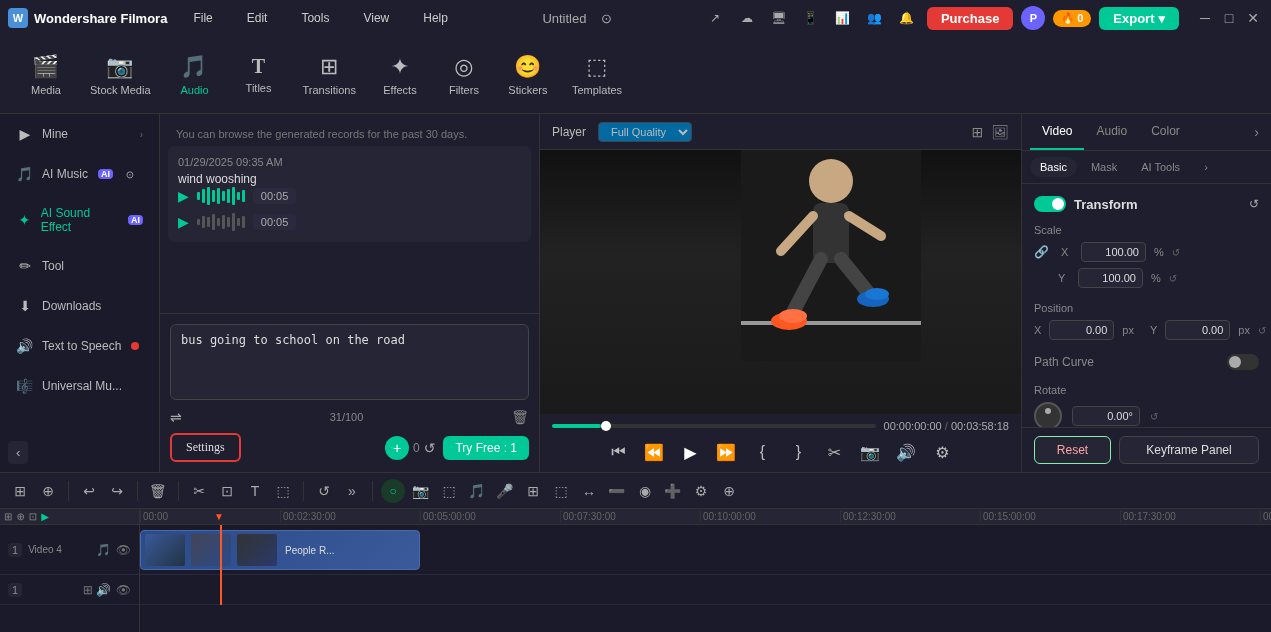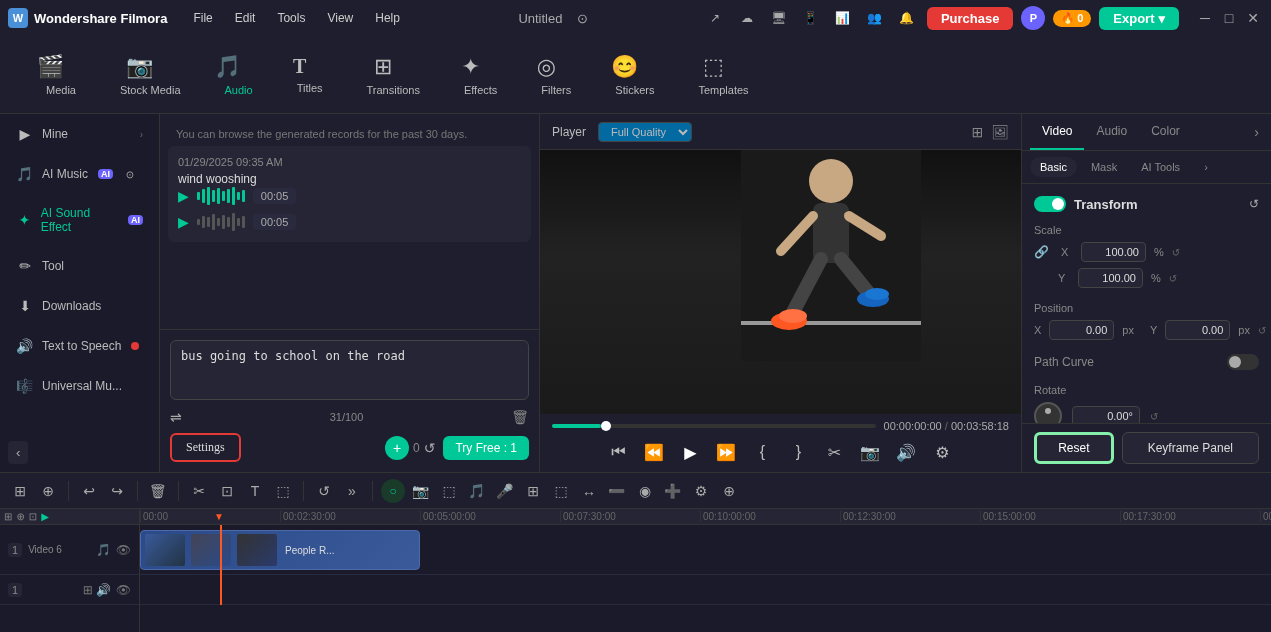--- a/index.html
+++ b/index.html
@@ -2,38 +2,38 @@
 <html><head>
   <meta charset="utf-8">
   <style>
     * { box-sizing: border-box; margin: 0; padding: 0; }
     body { background: #1a1a2e; color: #e0e0e0; font-family: 'Segoe UI', Arial, sans-serif; font-size: 12px; width: 1271px; height: 632px; overflow: hidden; display: flex; flex-direction: column; }
 
     
     .title-bar { background: #1e1e2e; height: 36px; display: flex; align-items: center; padding: 0 8px; gap: 8px; flex-shrink: 0; }
     .title-bar-logo { display: flex; align-items: center; gap: 6px; color: #fff; font-size: 13px; font-weight: 600; }
     .title-bar-logo .logo-icon { width: 20px; height: 20px; background: #4a90d9; border-radius: 4px; display: flex; align-items: center; justify-content: center; color: #fff; font-size: 11px; font-weight: bold; }
-    .title-bar-menus { display: flex; gap: 2px; margin-left: 8px; }
+    .title-bar-menus { display: flex; gap: 14px; margin-left: 8px; }
     .title-bar-menu-item { color: #ccc; padding: 4px 10px; border-radius: 4px; cursor: pointer; font-size: 12px; }
     .title-bar-center { flex: 1; display: flex; align-items: center; justify-content: center; gap: 8px; color: #aaa; font-size: 13px; }
     .title-bar-right { display: flex; align-items: center; gap: 8px; }
     .icon-btn { width: 24px; height: 24px; display: flex; align-items: center; justify-content: center; color: #aaa; cursor: pointer; border-radius: 4px; }
     .purchase-btn { background: #e53935; color: #fff; border: none; border-radius: 6px; padding: 4px 14px; font-size: 13px; font-weight: 600; cursor: pointer; }
     .user-avatar { width: 24px; height: 24px; background: #6c63ff; border-radius: 50%; display: flex; align-items: center; justify-content: center; color: #fff; font-size: 11px; font-weight: bold; }
     .points-badge { background: #ff9800; color: #fff; border-radius: 10px; padding: 2px 8px; font-size: 11px; font-weight: bold; display: flex; align-items: center; gap: 2px; }
     .export-btn { background: #00c896; color: #fff; border: none; border-radius: 6px; padding: 4px 14px; font-size: 13px; font-weight: 600; cursor: pointer; display: flex; align-items: center; gap: 4px; }
     .win-controls { display: flex; gap: 4px; margin-left: 8px; }
     .win-ctrl { width: 20px; height: 20px; display: flex; align-items: center; justify-content: center; color: #aaa; cursor: pointer; border-radius: 3px; font-size: 14px; }
 
     
     .toolbar { background: #1e1e2e; height: 78px; display: flex; align-items: center; padding: 0 16px; gap: 4px; border-bottom: 1px solid #333; flex-shrink: 0; }
     .tool-item { display: flex; flex-direction: column; align-items: center; gap: 4px; padding: 6px 10px; border-radius: 6px; cursor: pointer; color: #bbb; min-width: 60px; }
     .tool-item.active { color: #00c896; }
     .tool-item .tool-icon { font-size: 22px; }
-    .tool-item .tool-label { font-size: 11px; margin-left: 20px; }
+    .tool-item .tool-label { font-size: 11px; }
 
     
     .main-area { display: flex; flex: 1; overflow: hidden; }
 
     
     .left-sidebar { width: 160px; background: #1a1a2a; border-right: 1px solid #333; display: flex; flex-direction: column; flex-shrink: 0; }
     .sidebar-item { display: flex; align-items: center; gap: 8px; padding: 10px 12px; cursor: pointer; color: #bbb; border-radius: 6px; margin: 2px 4px; }
     .sidebar-item.active { color: #00c896; }
     .sidebar-item .si-icon { font-size: 14px; width: 18px; text-align: center; }
     .sidebar-item .si-label { font-size: 12px; }
@@ -52,21 +52,21 @@
     .wave-icon { color: #00c896; font-size: 14px; }
     .wave-bars { display: flex; gap: 2px; align-items: center; height: 20px; }
     .wave-bar { width: 3px; background: #00c896; border-radius: 1px; }
     .duration-badge { background: #2a2a3e; color: #aaa; border-radius: 4px; padding: 2px 8px; font-size: 11px; }
     .audio-wave-secondary { display: flex; align-items: center; gap: 8px; }
     .wave-bars-gray { display: flex; gap: 2px; align-items: center; height: 20px; }
     .wave-bar-gray { width: 3px; background: #555; border-radius: 1px; }
 
     
     .input-area { padding: 10px; border-top: 1px solid #333; }
-    .text-input-box { background: #252535; border: 1px solid #444; border-radius: 6px; padding: 8px 10px; color: #ddd; font-size: 12px; width: 100%; resize: none; height: 60px; }
+    .text-input-box { background: #252535; border: 1px solid #444; border-radius: 6px; padding: 8px 10px; color: #ddd; font-size: 12px; width: 100%; resize: none; height: 76px; }
     .input-controls { display: flex; align-items: center; justify-content: space-between; margin-top: 6px; }
     .shuffle-icon { color: #aaa; font-size: 14px; cursor: pointer; }
     .char-count { color: #888; font-size: 11px; }
     .delete-icon { color: #888; cursor: pointer; font-size: 14px; }
     .settings-btn { background: transparent; border: 2px solid #e53935; color: #ddd; border-radius: 6px; padding: 5px 14px; font-size: 12px; cursor: pointer; font-family: Liberation Serif, serif; }
     .bottom-controls { display: flex; align-items: center; gap: 8px; margin-top: 8px; }
     .add-btn { background: #00c896; color: #fff; border: none; border-radius: 50%; width: 24px; height: 24px; display: flex; align-items: center; justify-content: center; cursor: pointer; font-size: 14px; }
     .add-label { color: #888; font-size: 12px; }
     .refresh-btn { color: #aaa; cursor: pointer; font-size: 14px; }
     .try-free-btn { background: #00c896; color: #fff; border: none; border-radius: 6px; padding: 5px 12px; font-size: 12px; cursor: pointer; }
@@ -113,21 +113,21 @@
     .prop-reset { color: #666; cursor: pointer; font-size: 10px; }
     .link-icon { color: #666; font-size: 12px; margin-right: 4px; }
     .path-curve-row { display: flex; align-items: center; justify-content: space-between; margin-bottom: 14px; }
     .path-curve-label { color: #888; font-size: 12px; }
     .path-curve-toggle { width: 32px; height: 16px; background: #333; border-radius: 8px; position: relative; cursor: pointer; }
     .path-curve-toggle::after { content: ''; position: absolute; width: 12px; height: 12px; background: #aaa; border-radius: 50%; top: 2px; left: 2px; }
     .rotate-row { display: flex; align-items: center; gap: 10px; margin-bottom: 14px; }
     .rotate-knob { width: 28px; height: 28px; background: #333; border-radius: 50%; border: 2px solid #555; display: flex; align-items: center; justify-content: center; cursor: pointer; position: relative; }
     .rotate-dot { width: 6px; height: 6px; background: #aaa; border-radius: 50%; position: absolute; top: 4px; }
     .bottom-btns { display: flex; gap: 8px; padding: 8px 12px; border-top: 1px solid #333; flex-shrink: 0; }
-    .reset-btn { flex: 1; background: #252535; border: 3px solid #86efac; color: #ffffff; border-radius: 6px; padding: 6px; font-size: 12px; cursor: pointer; }
+    .reset-btn { flex: 1; background: #252535; border: 1px solid #86efac; color: #fca5a5; border-radius: 6px; padding: 6px; font-size: 12px; cursor: pointer; }
     .keyframe-btn { flex: 2; background: #252535; border: 1px solid #444; color: #ddd; border-radius: 6px; padding: 6px; font-size: 12px; cursor: pointer; }
 
     
     .timeline { height: 160px; background: #1a1a2a; border-top: 1px solid #333; display: flex; flex-direction: column; flex-shrink: 0; }
     .timeline-toolbar { height: 36px; background: #1e1e2e; display: flex; align-items: center; padding: 0 8px; gap: 4px; border-bottom: 1px solid #333; }
     .tl-btn { color: #aaa; cursor: pointer; font-size: 14px; width: 24px; height: 24px; display: flex; align-items: center; justify-content: center; border-radius: 4px; }
     .tl-separator { width: 1px; height: 20px; background: #333; margin: 0 4px; }
     .tl-active { color: #00c896; background: #1a3a2a; border-radius: 50%; width: 24px; height: 24px; display: flex; align-items: center; justify-content: center; }
     .timeline-content { flex: 1; display: flex; overflow: hidden; }
     .track-labels { width: 140px; background: #1a1a2a; border-right: 1px solid #333; display: flex; flex-direction: column; }
@@ -549,21 +549,21 @@
     <div class="track-labels">
 
       <div style="height:16px;background:#252535;border-bottom:1px solid #333;display:flex;align-items:center;padding:0 4px;gap:4px;">
         <span style="color:#888;font-size:10px;cursor:pointer;">⊞</span>
         <span style="color:#888;font-size:10px;cursor:pointer;">⊕</span>
         <span style="color:#888;font-size:10px;cursor:pointer;">⊡</span>
         <span style="color:#00c896;font-size:10px;cursor:pointer;">▶</span>
       </div>
       <div class="track-label">
         <span class="track-number">1</span>
-        <span style="color:#888;font-size:10px;">Video 6</span>
+        <span style="color:#888;font-size:10px;">Video 4</span>
         <div class="track-controls">
           <span class="track-ctrl-icon">🎵</span>
           <span class="track-ctrl-icon">👁</span>
         </div>
       </div>
       <div class="track-label" style="height:30px;">
         <span class="track-number">1</span>
         <div class="track-controls">
           <span class="track-ctrl-icon">⊞</span>
           <span class="track-ctrl-icon">🔊</span>

